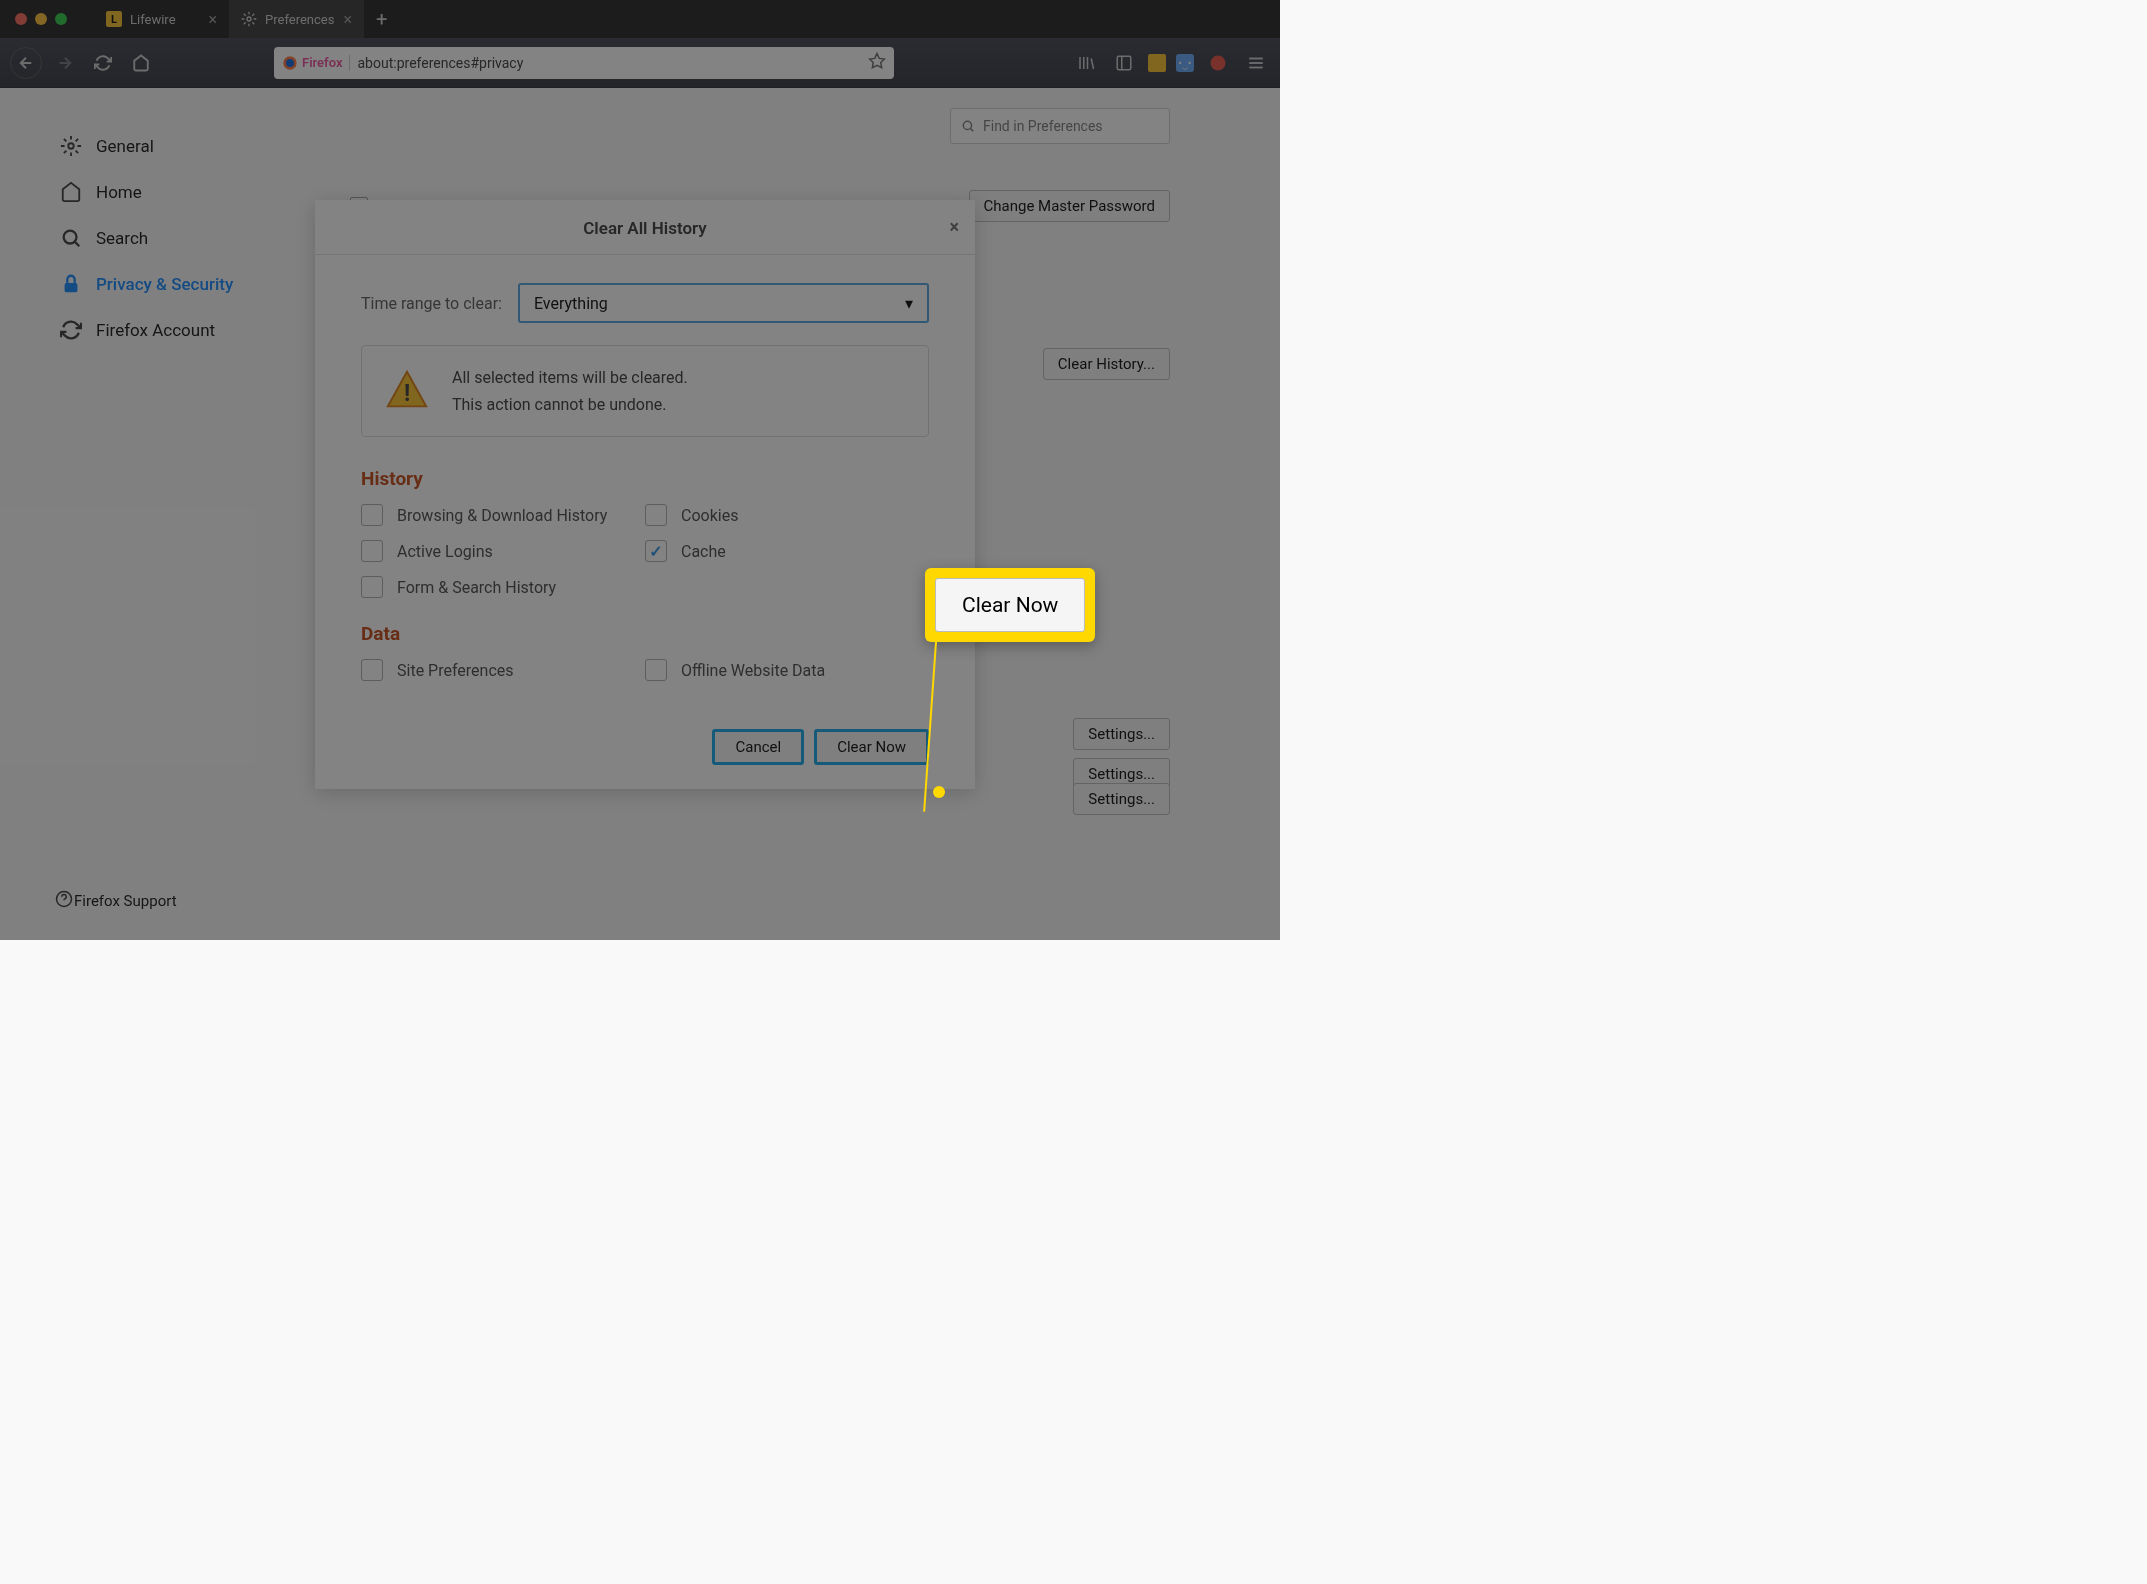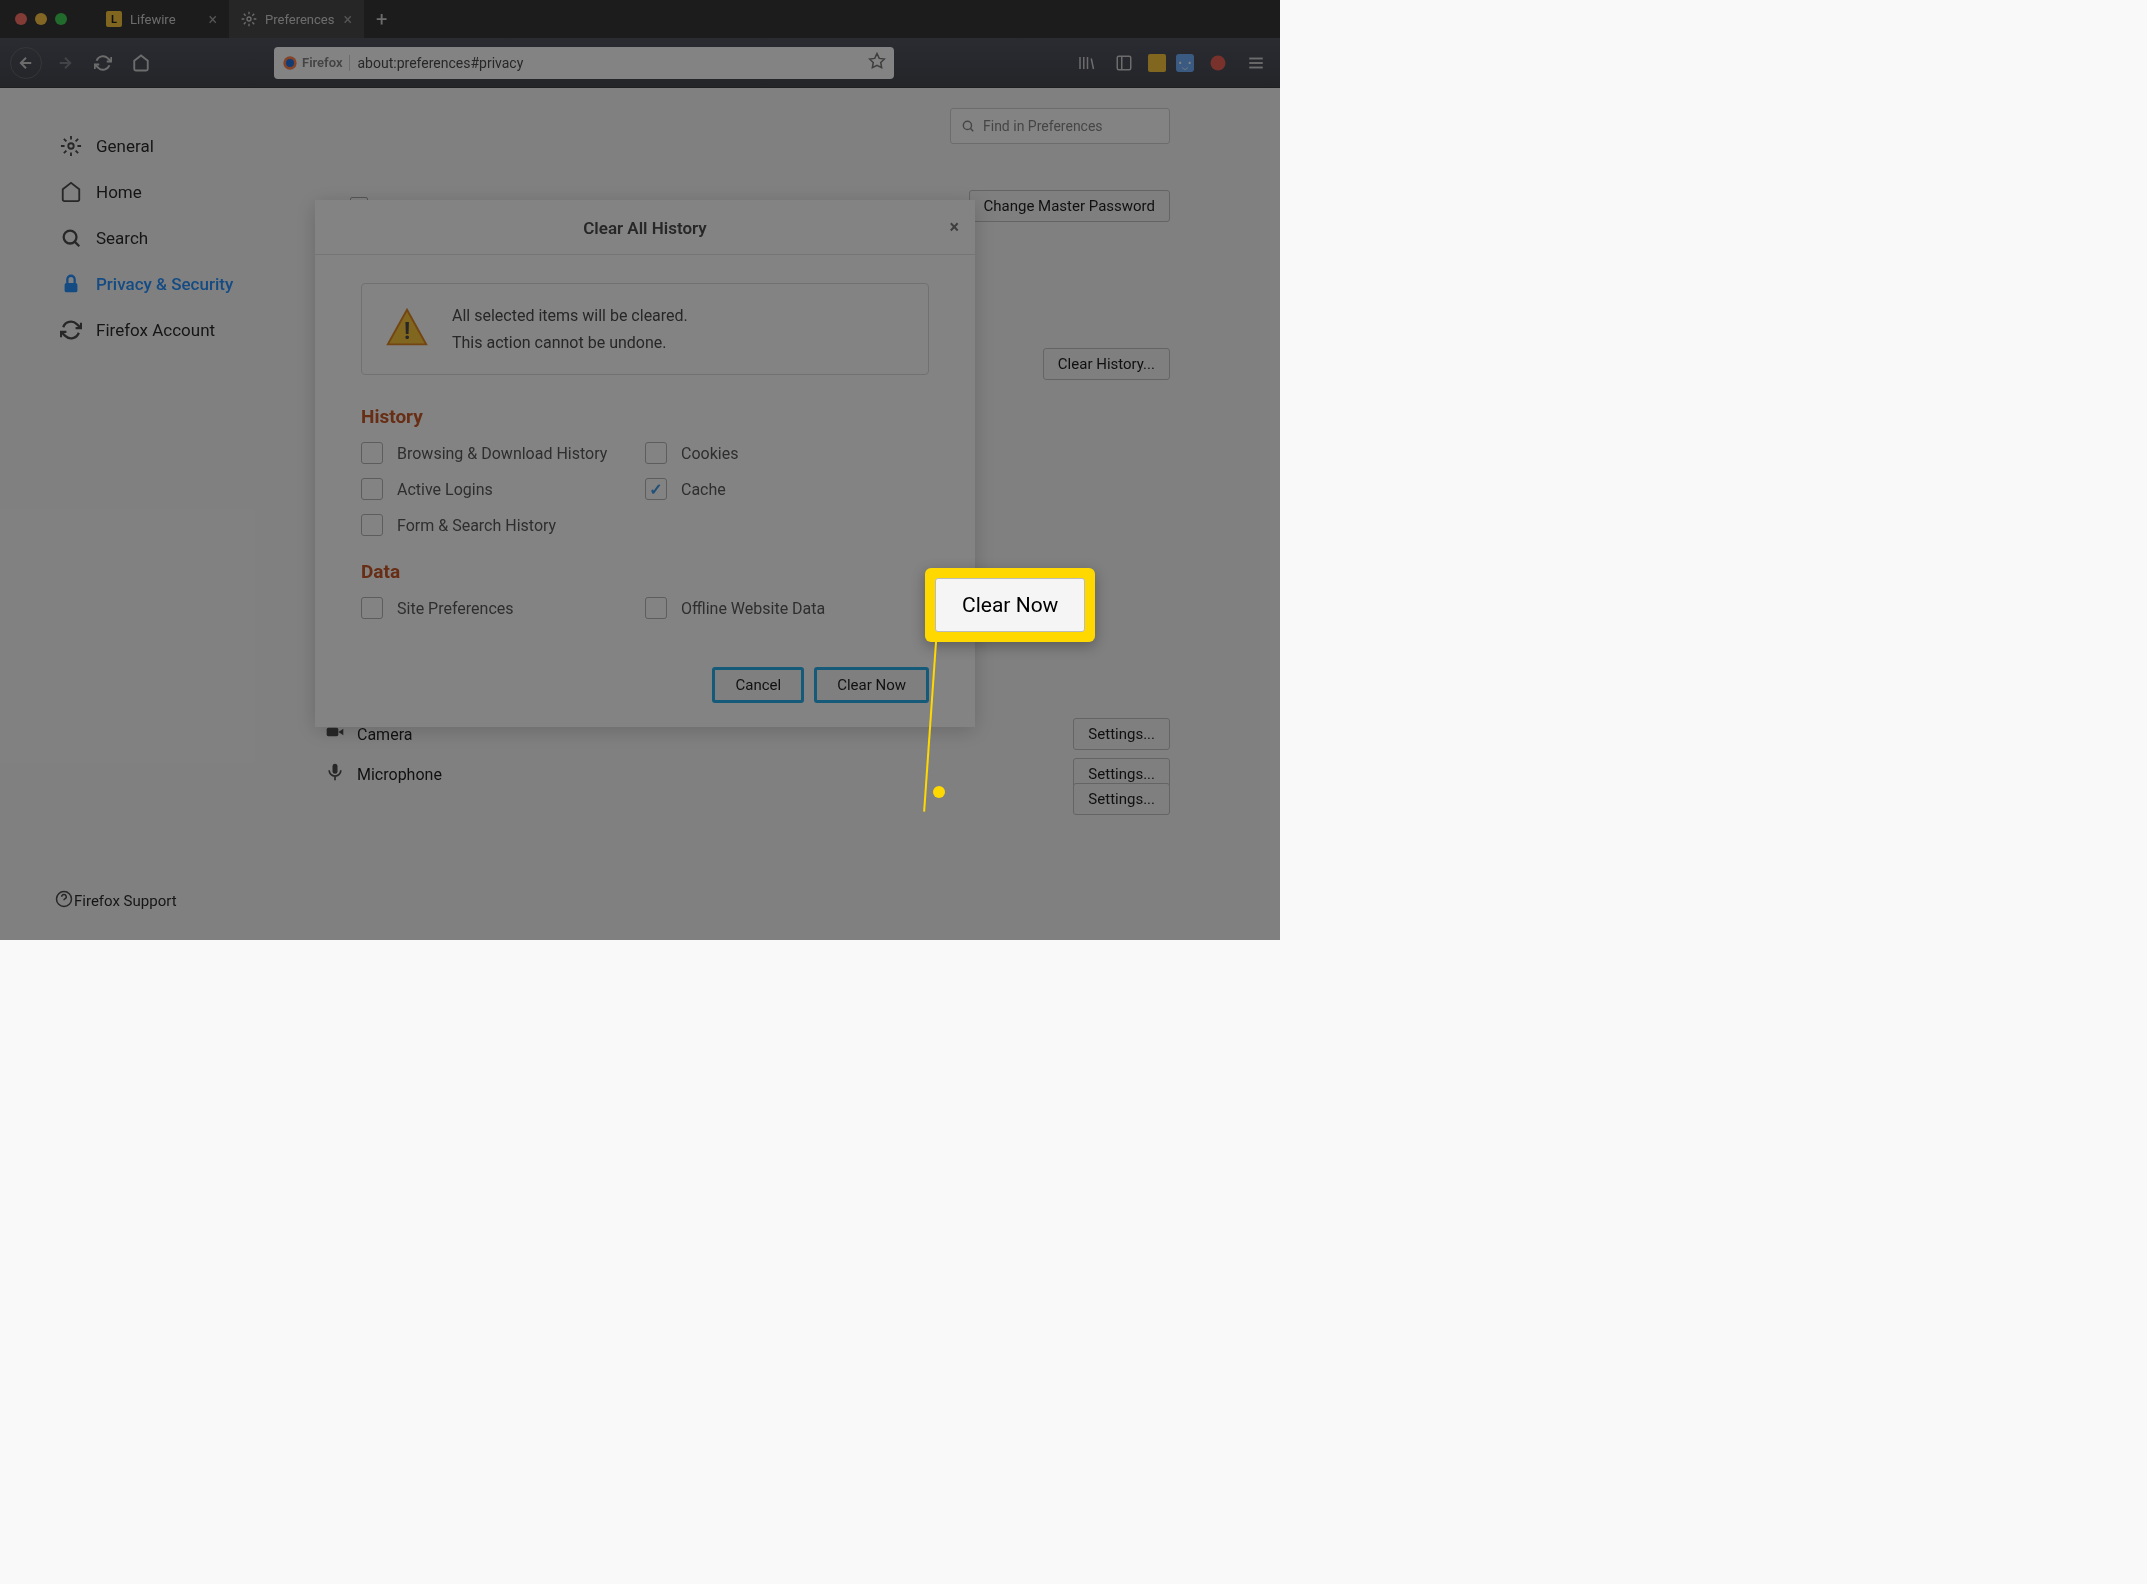--- a/index.html
+++ b/index.html
@@ -130,21 +130,21 @@
     <svg width="18" height="18" viewBox="0 0 24 24" fill="none" stroke="#ccc" stroke-width="2.5">
         <path d="M3 9l9-7 9 7v11a2 2 0 0 1-2 2H5a2 2 0 0 1-2-2z"></path>
       </svg>
   </div>
   <div class="urlbar">
     <span class="firefox-badge">
       <svg class="firefox-icon" viewBox="0 0 24 24">
           <circle cx="12" cy="12" r="10" fill="#ff7139"></circle>
           <circle cx="12" cy="12" r="6" fill="#0060df"></circle>
         </svg>
-      <span style="color:#737373">Firefox</span>
+      <span style="color:#ec4899">Firefox</span>
     </span>
     <span class="urlbar-text">about:preferences#privacy</span>
     <span class="urlbar-star">
       <svg width="18" height="18" viewBox="0 0 24 24" fill="none" stroke="#666" stroke-width="2">
           <polygon points="12 2 15 8.5 22 9.3 17 14 18.2 21 12 17.8 5.8 21 7 14 2 9.3 9 8.5 12 2"></polygon>
         </svg>
     </span>
   </div>
   <div class="toolbar-right">
     <div class="toolbar-icon">
@@ -272,20 +272,27 @@
     </div>
   </div>
 </div>
 
 <div class="dialog">
   <div class="dialog-header">
     <span>Clear All History</span>
     <span class="dialog-close">×</span>
   </div>
   <div class="dialog-body">
+    <div class="range-row">
+      <span class="range-label">Time range to clear:</span>
+      <div class="range-select">
+        <span>Everything</span>
+        <span>▾</span>
+      </div>
+    </div>
     <div class="warning-box">
       <svg class="warn-icon" viewBox="0 0 24 24">
           <polygon points="12,2 22,20 2,20" fill="#fbbf24" stroke="#d97706" stroke-width="1"></polygon>
           <text x="12" y="17" text-anchor="middle" font-size="12" font-weight="bold" fill="#333">!</text>
         </svg>
       <div class="warn-text">
         <div>All selected items will be cleared.</div>
         <div>This action cannot be undone.</div>
       </div>
     </div>

